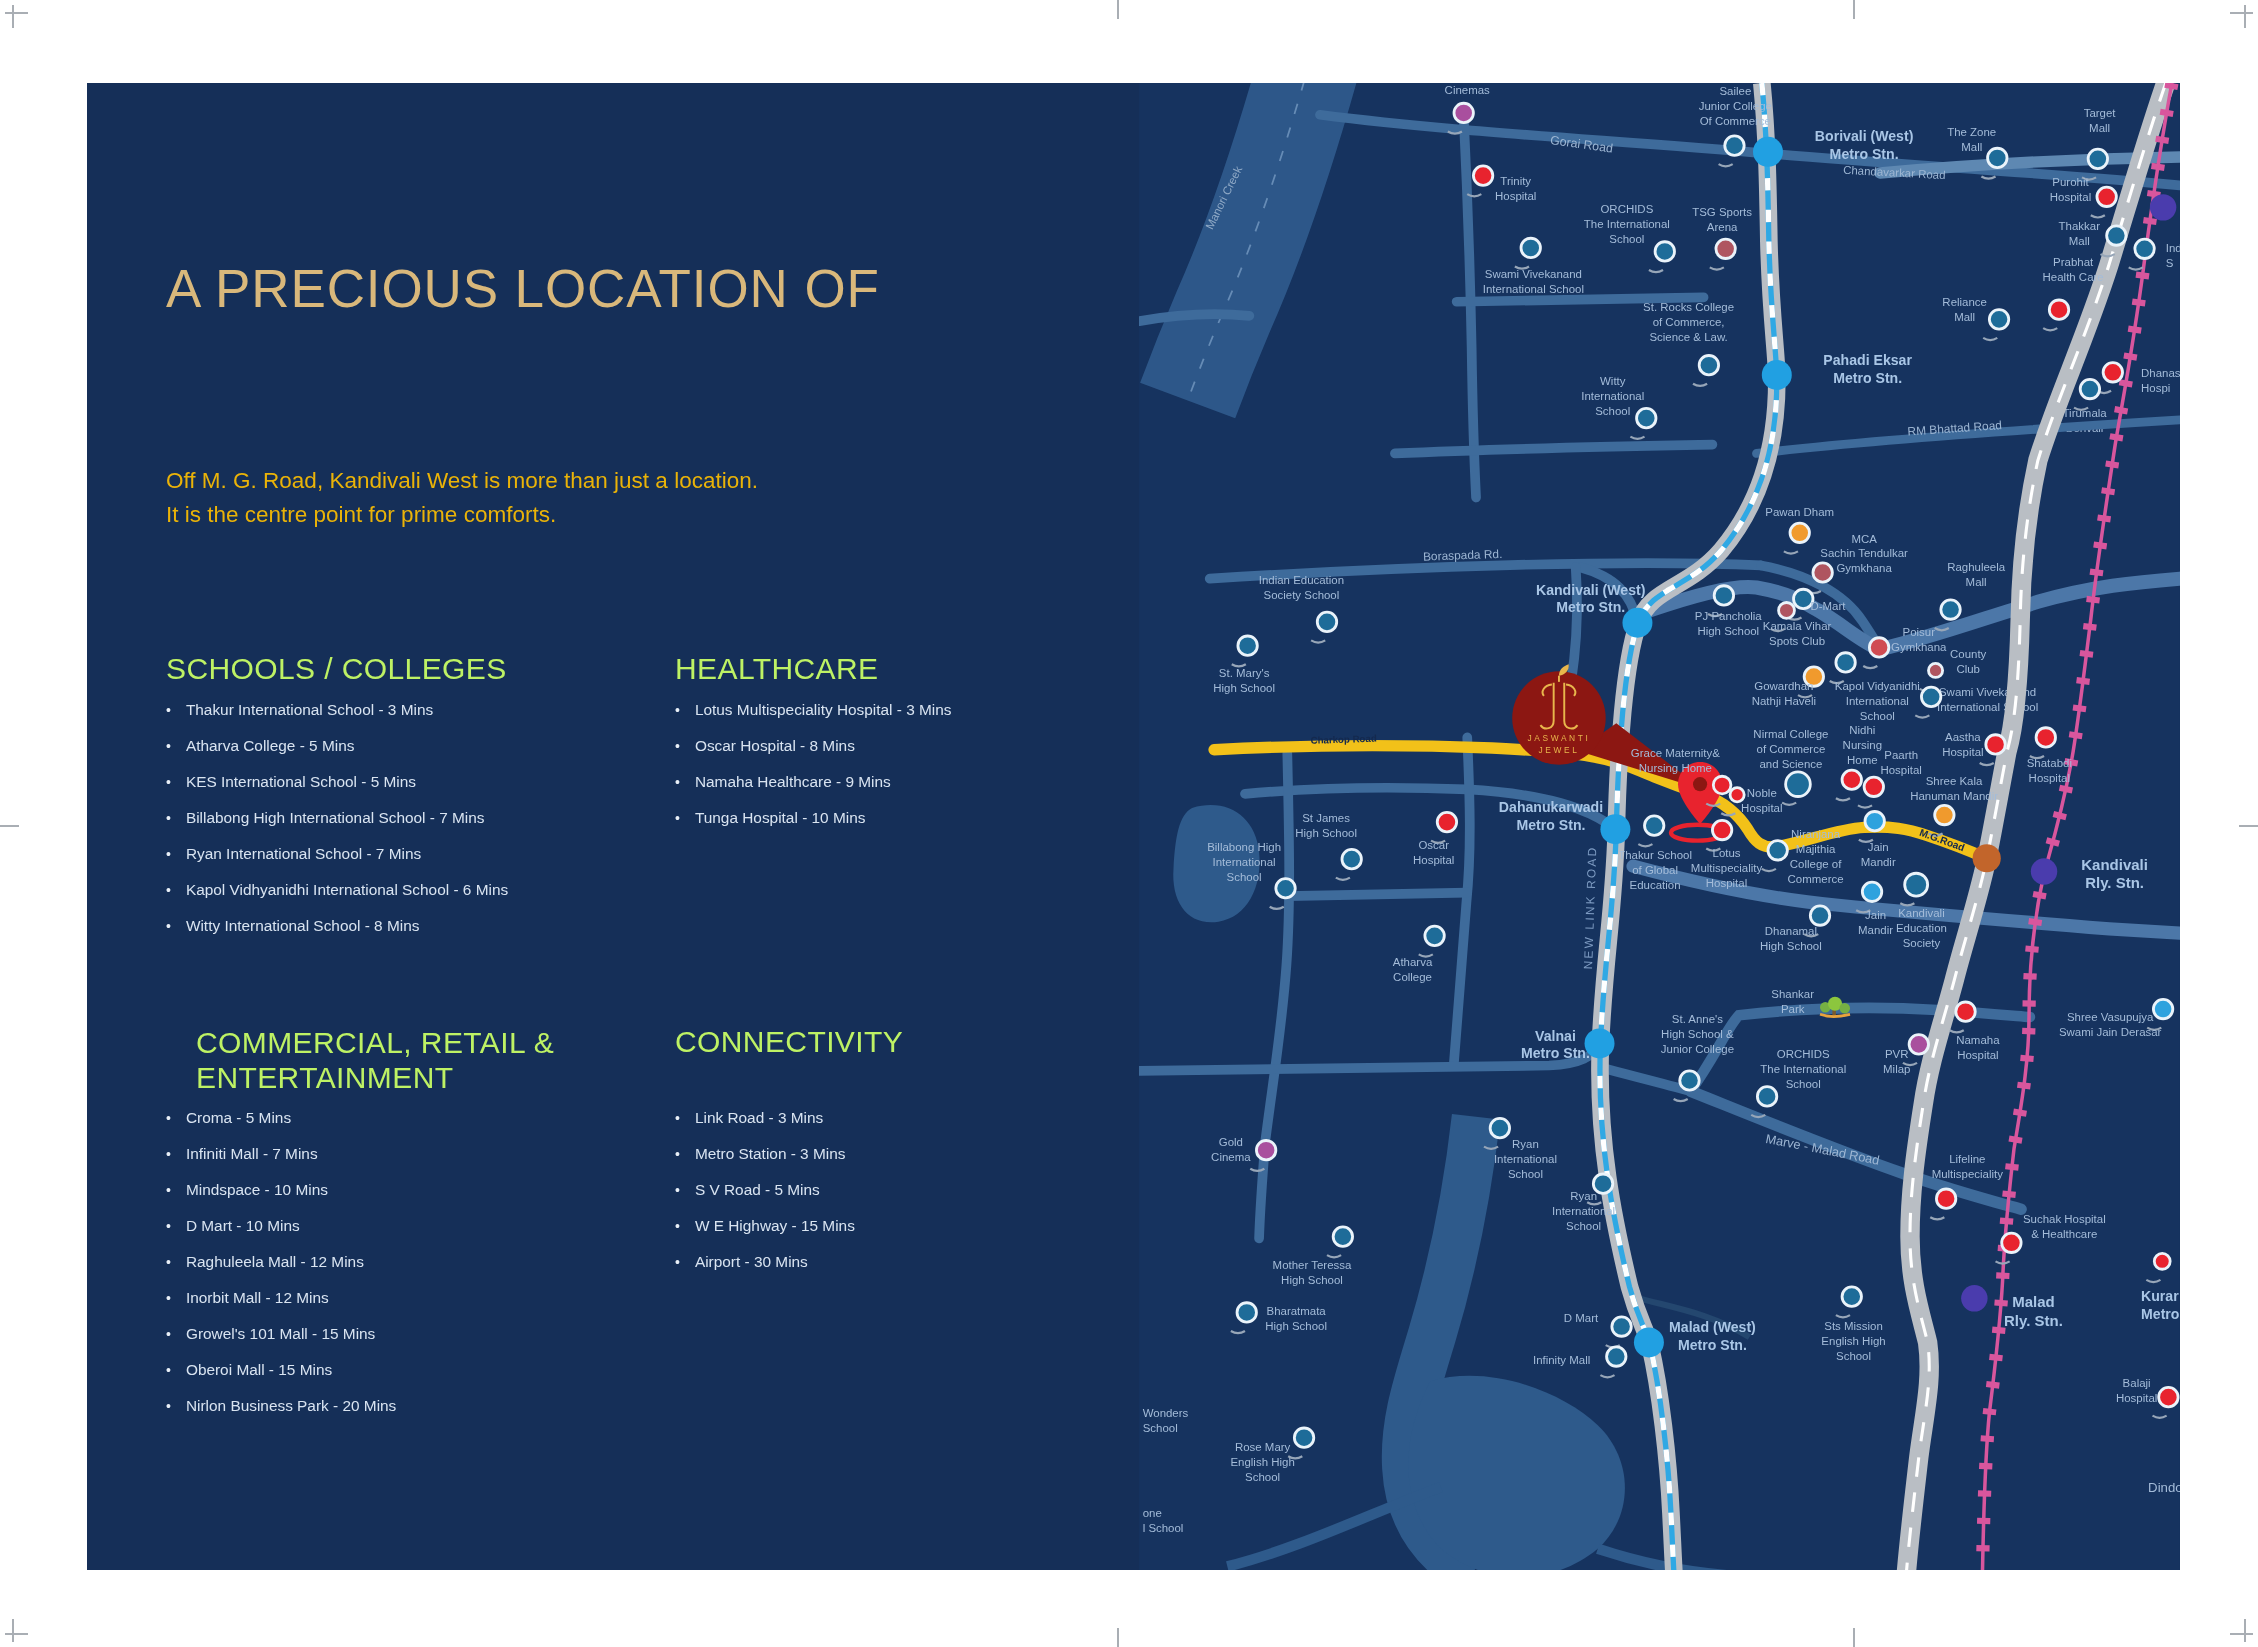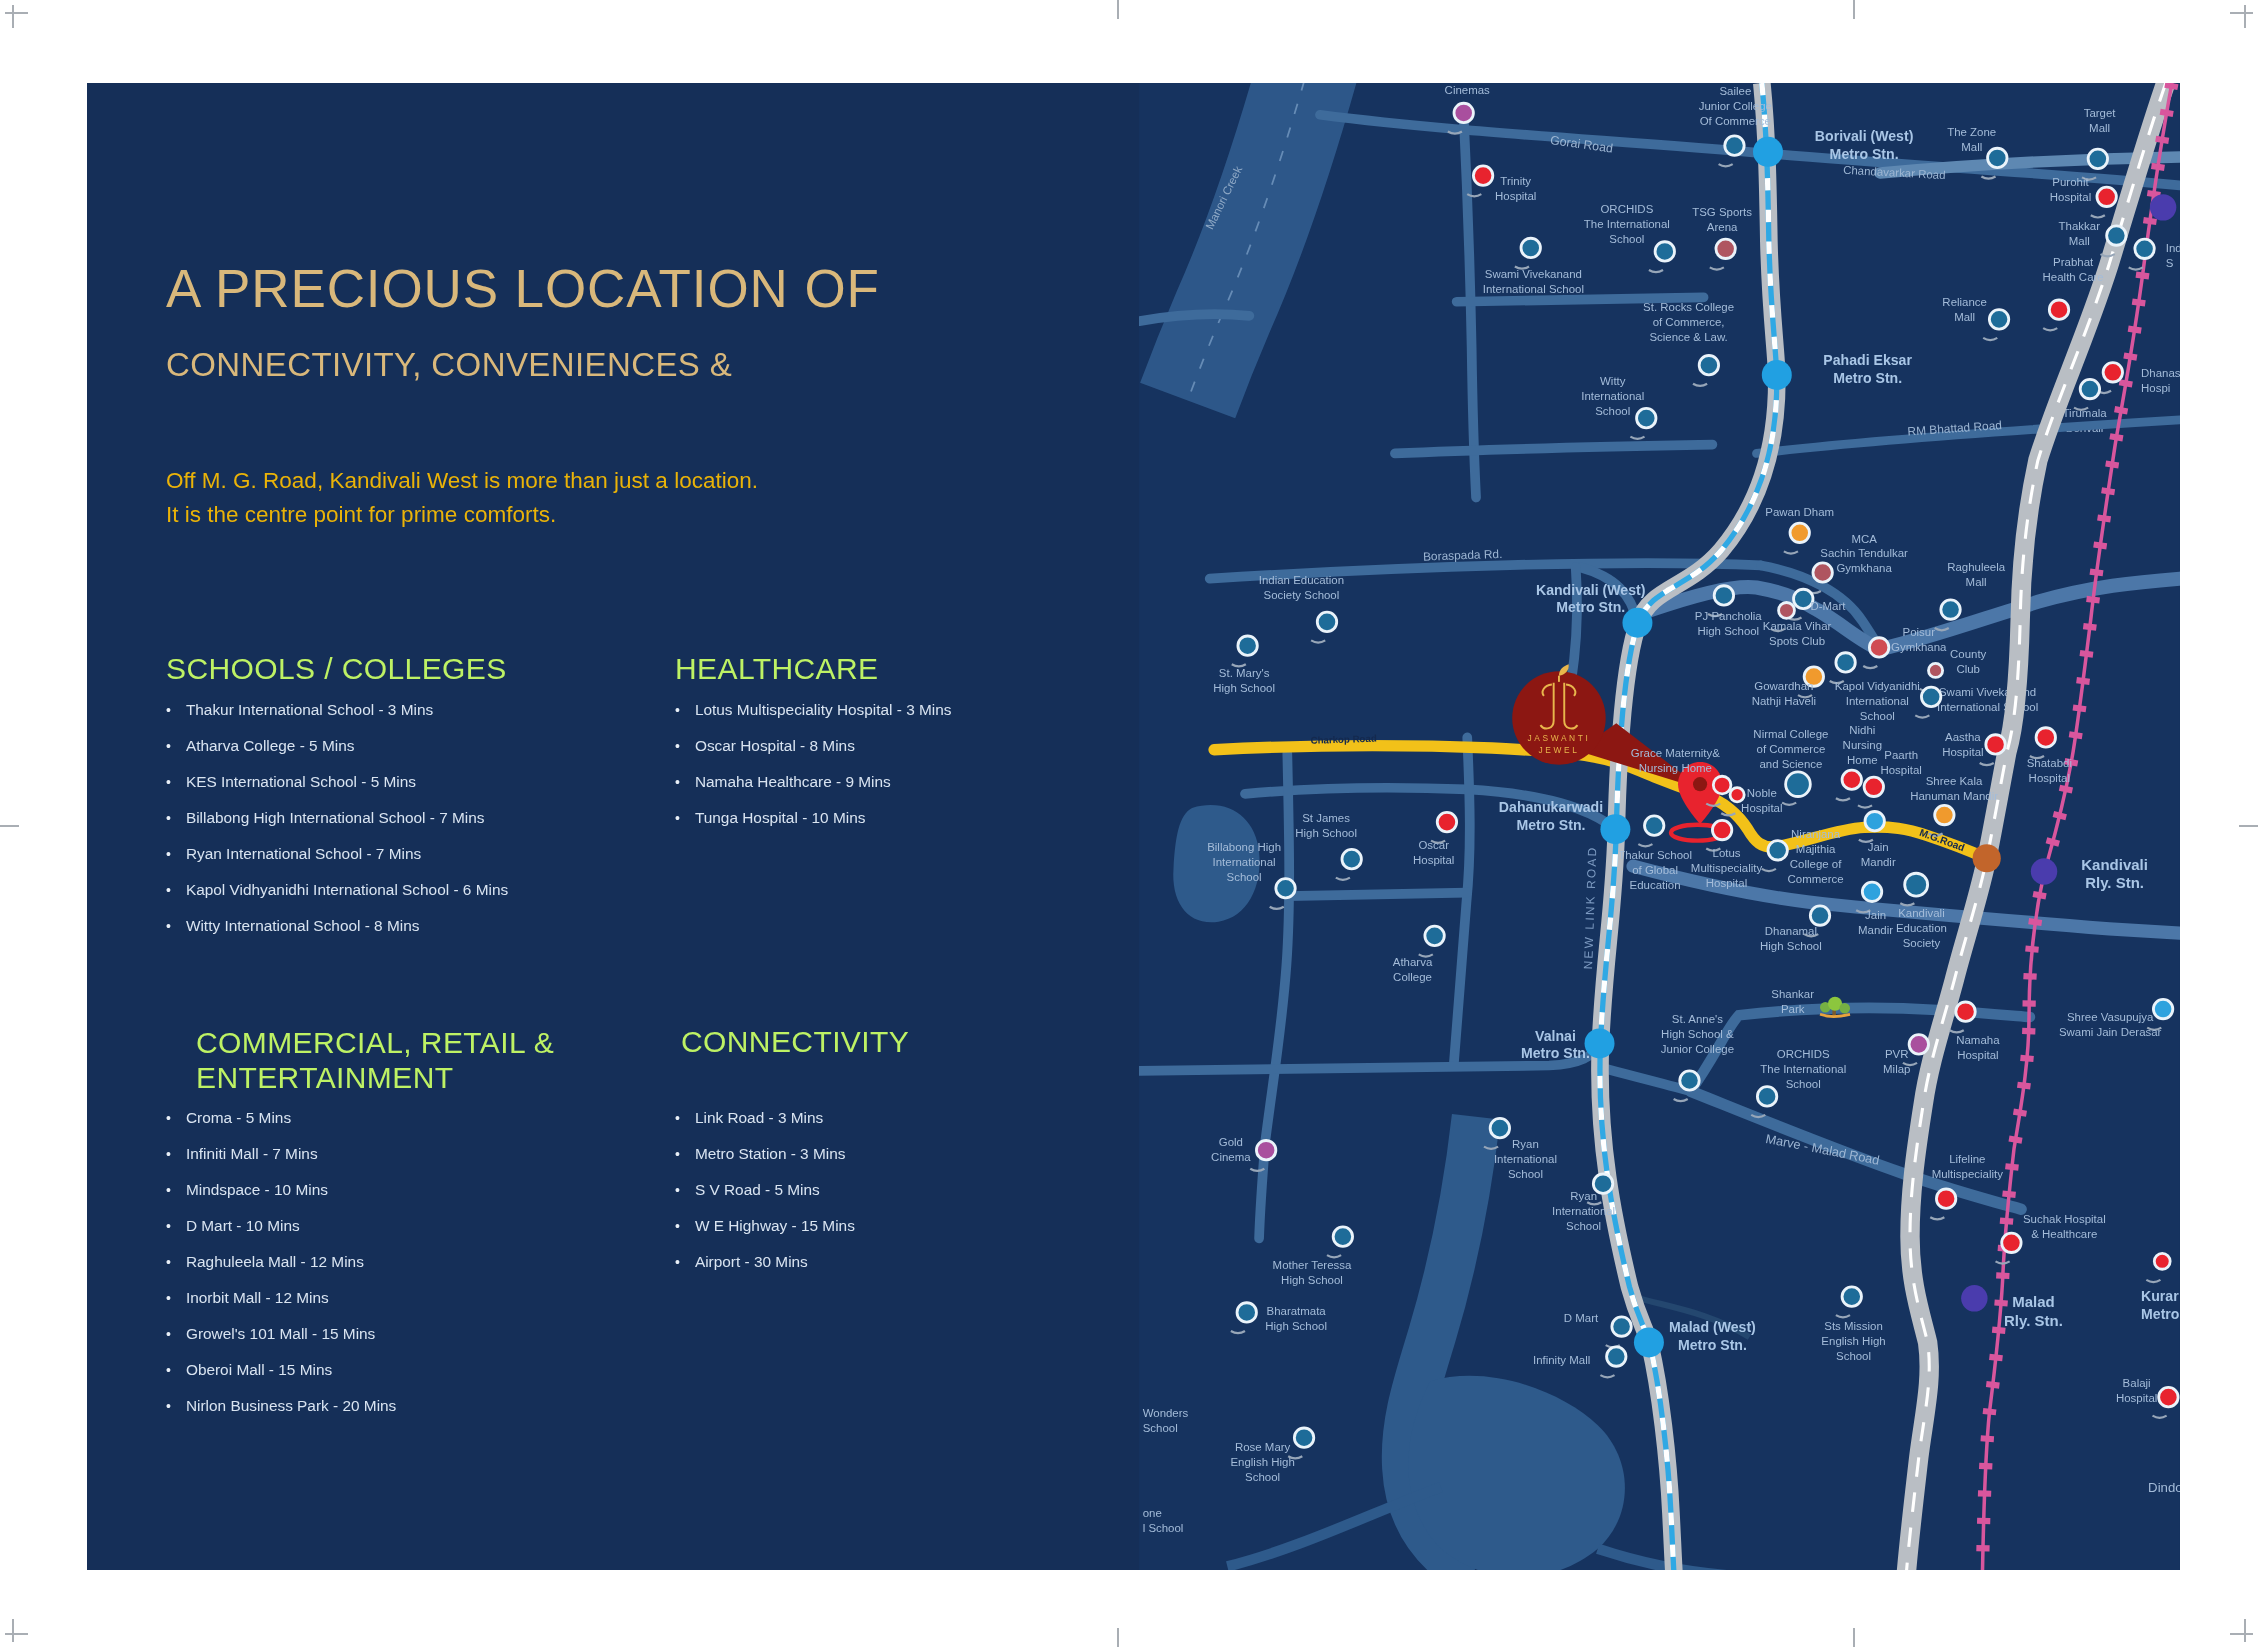--- a/index.html
+++ b/index.html
@@ -31,21 +31,20 @@
 <div class="cropmark" style="left:1853px;top:0;width:1.8px;height:19.4px;"></div>
 <div class="cropmark" style="left:1117px;top:1628px;width:1.8px;height:19.4px;"></div>
 <div class="cropmark" style="left:1853px;top:1628px;width:1.8px;height:19.4px;"></div>
 <div class="cropmark" style="left:0;top:825px;width:19.4px;height:1.8px;"></div>
 <div class="cropmark" style="left:2239px;top:825px;width:19.4px;height:1.8px;"></div>
 
 <div id="page">
 
   <div id="title" class="abs">A PRECIOUS LOCATION OF</div>
   <div id="subtitle" class="abs">
-    <div>CONNECTIVITY, CONVENIENCES &amp;</div>
   </div>
   <div id="intro" class="abs">
     <div>Off M. G. Road, Kandivali West is more than just a location.</div>
     <div>It is the centre point for prime comforts.</div>
   </div>
 
   <div class="abs sec-title" style="left:79px;top:569px;">SCHOOLS / COLLEGES</div>
   <div class="abs items" style="left:79px;top:618px;width:494px;">
       <div class="li">
         <span class="bu">•</span>
@@ -133,21 +132,21 @@
       <div class="li">
         <span class="bu">•</span>
         <span>Oberoi Mall - 15 Mins</span>
       </div>
       <div class="li">
         <span class="bu">•</span>
         <span>Nirlon Business Park - 20 Mins</span>
       </div>
     </div>
 
-  <div class="abs sec-title" style="left:588px;top:942px;margin-left:6px;">CONNECTIVITY</div>
+  <div class="abs sec-title" style="left:588px;top:942px;">CONNECTIVITY</div>
   <div class="abs items" style="left:588px;top:1026px;width:441px;">
       <div class="li">
         <span class="bu">•</span>
         <span>Link Road - 3 Mins</span>
       </div>
       <div class="li">
         <span class="bu">•</span>
         <span>Metro Station - 3 Mins</span>
       </div>
       <div class="li">

